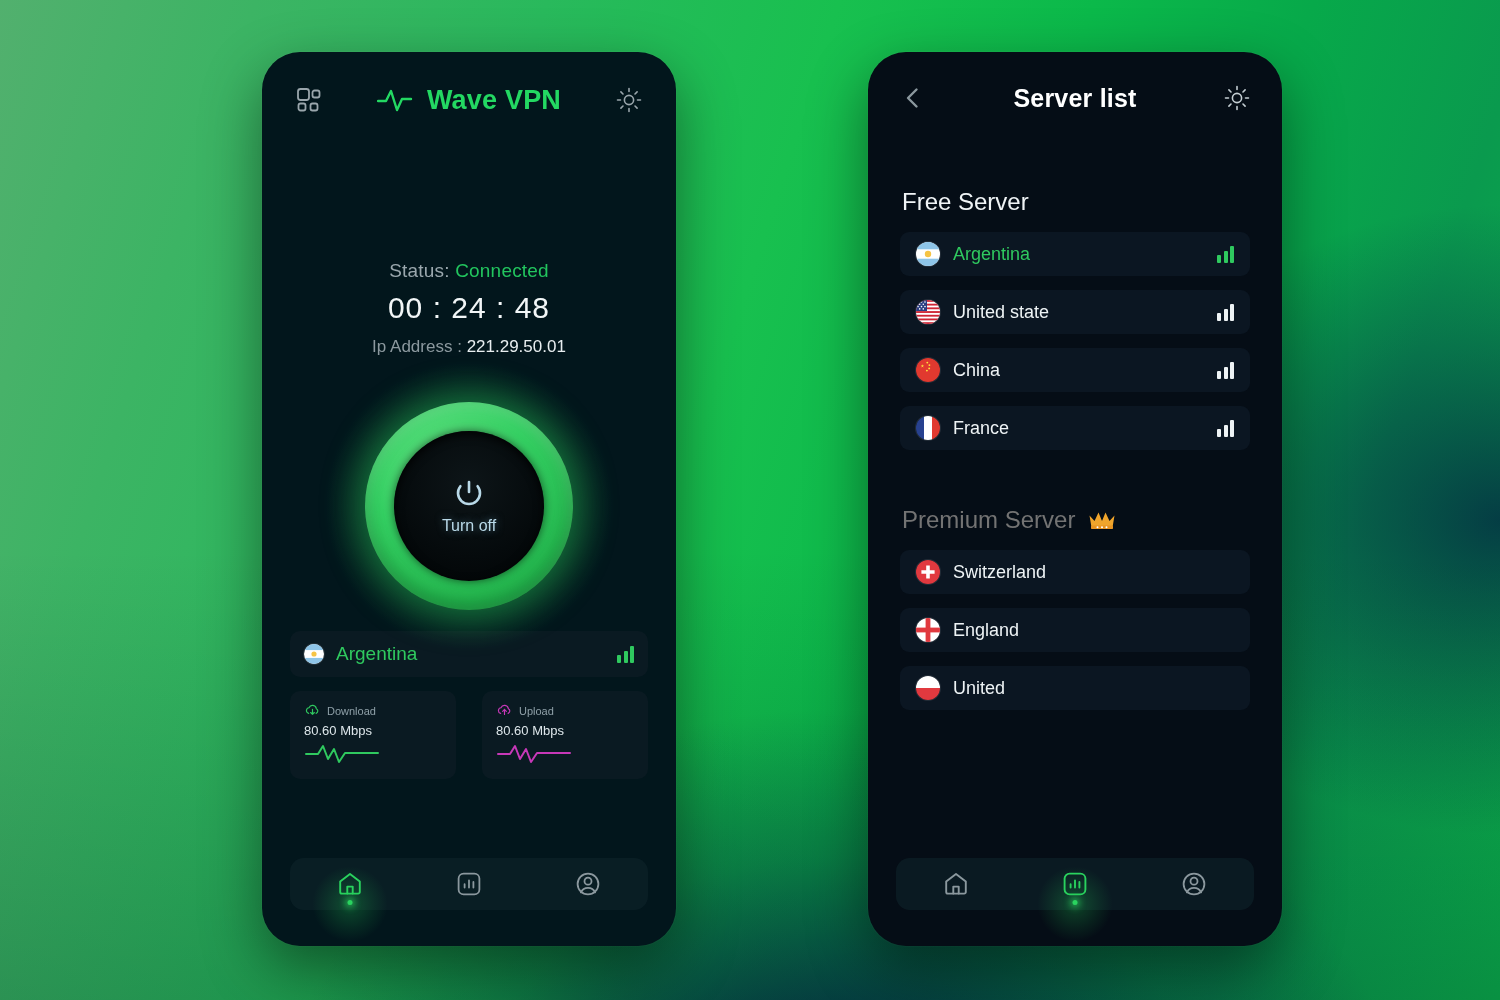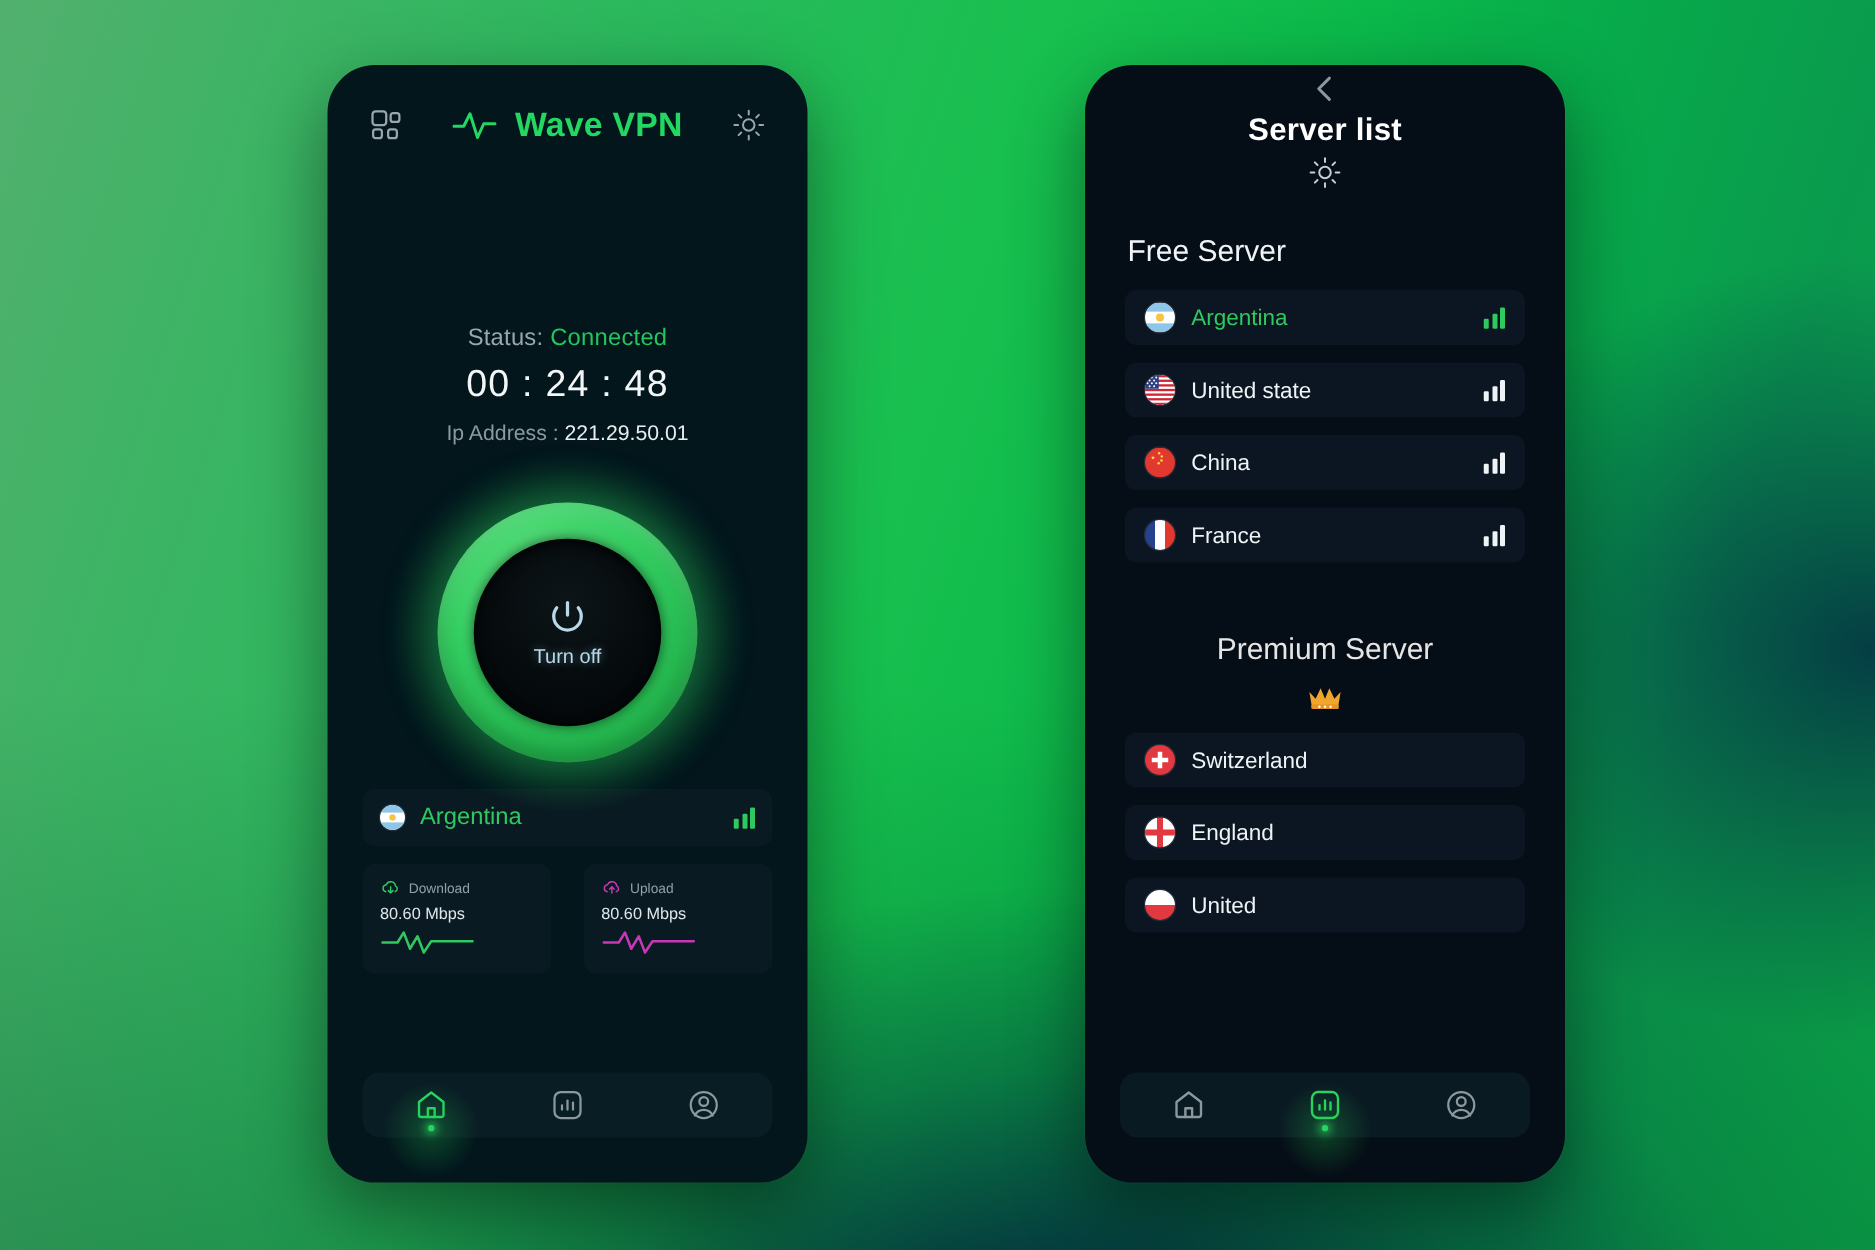--- a/index.html
+++ b/index.html
@@ -22,21 +22,21 @@
   }
   #bg::after {
     content: "";
     position: absolute; inset: 0;
     background: linear-gradient(180deg, rgba(0,0,0,0.0) 55%, rgba(0,20,30,0.22) 100%);
   }
 
   
   .phone {
     position: absolute;
-    width: 384px; height: 894px;
+    width: 414px; height: 894px;
     border-radius: 38px;
     background: #02161c;
     overflow: hidden;
     box-shadow: 0 22px 60px rgba(0,0,0,0.45), 0 0 0 1px rgba(255,255,255,0.03);
   }
   #phone-left  { left: 262px; top: 52px; }
   #phone-right { left: 868px; top: 52px;
     background: #050d16; }
 
   
@@ -155,36 +155,35 @@
   }
   .nav-dot {
     position: absolute; bottom: 5px; left: 50%; transform: translateX(-50%);
     width: 5px; height: 5px; border-radius: 50%; background: #2ad35f;
     box-shadow: 0 0 7px 2px rgba(42,211,95,0.8);
   }
 
   
   .hdr2 {
     height: 92px; display: flex; align-items: center;
-    padding: 0 26px; position: relative; flex-direction: column;
+    padding: 0 26px; position: relative;
   }
   .hdr2 .title {
     flex: 1; text-align: center;
     color: #ffffff; font-size: 25px; font-weight: bold;
     letter-spacing: .2px;
   }
   .section-title {
     color: #f0f4f6; font-size: 24px; font-weight: normal;
     padding: 0 34px; margin-top: 44px; margin-bottom: 16px;
   }
   .section-title.premium {
-    color: #e5e5e5;
+    color: #737373;
     display: flex; align-items: center; gap: 12px;
     margin-top: 56px;
-    flex-direction: column;
   }
   .srv-list { padding: 0 32px; display: flex; flex-direction: column; gap: 14px; }
   .srv-row {
     height: 44px; border-radius: 9px;
     background: #0b1622;
     display: flex; align-items: center;
     padding: 0 16px; gap: 13px;
   }
   .srv-row .nm { flex: 1; color: #eef3f5; font-size: 18px; }
   .srv-row.selected .nm { color: #2fc95f; }

